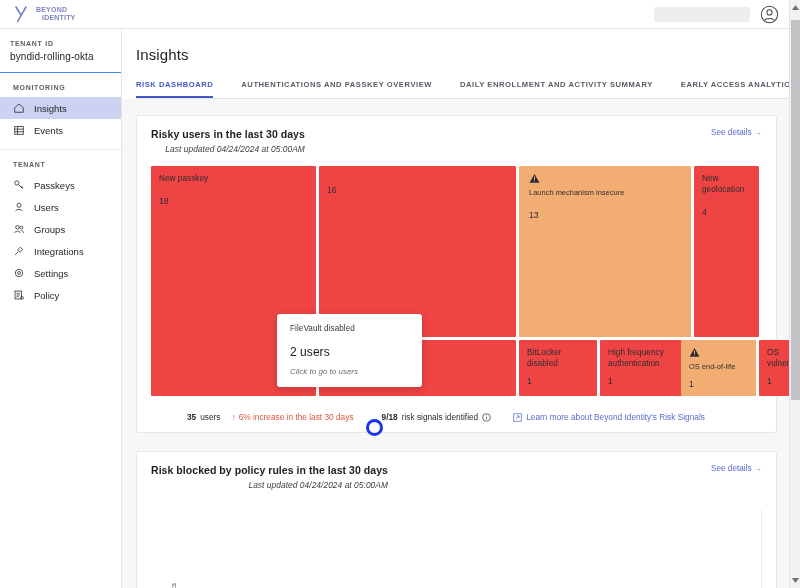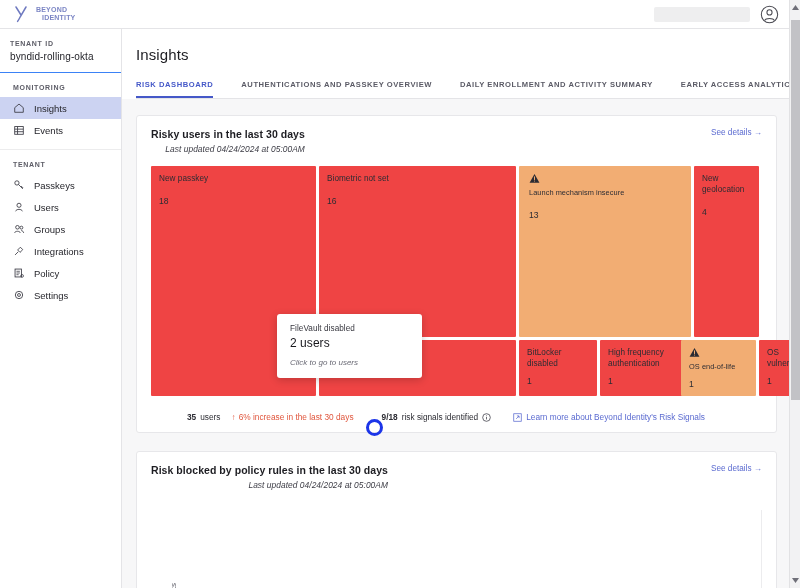--- a/index.html
+++ b/index.html
@@ -104,21 +104,21 @@
   .tile-value { font-size: 8.6px; color: #2c2c33; margin-top: 12px; letter-spacing: .05px; }
   .tile.small .tile-value { margin-top: 7px; }
   .warn-ico { display: block; width: 11px; height: 11px; margin-bottom: 3px; }
 
   .tooltip {
     position: absolute; background: #ffffff; border-radius: 3px;
     box-shadow: 0 2px 9px rgba(0,0,0,.20);
     padding: 10px 13px 11px; width: 145px; z-index: 20;
   }
   .tt-title { font-size: 8.2px; color: #37373f; letter-spacing: .05px; }
-  .tt-value { font-size: 12px; color: #17171c; margin-top: 3px; letter-spacing: .05px; }
+  .tt-value { font-size: 12px; color: #17171c; margin-top: 12px; letter-spacing: .05px; }
   .tt-hint { font-size: 8px; font-style: italic; color: #6b6b76; margin-top: 8px; }
 
   
   .legend {
     display: flex; align-items: center; gap: 0; margin-top: 10px; padding-left: 36px;
     position: relative;
   }
   .lg-item { display: flex; align-items: center; gap: 4px; font-size: 8.3px; color: #2c2c33; }
   .lg-strong { font-weight: 700; }
   .lg-users { margin-right: 11px; }
@@ -224,32 +224,32 @@
       <span>Groups</span>
     </div>
     <div class="nav-item">
       <svg class="ico" viewBox="0 0 14 14">
         <path d="M2.4 11.6 L6 8 M8.6 2.6 L11.4 5.4 L8.2 8.6 L5.4 5.8 Z" fill="none" stroke="#3a3a44" stroke-width="1"></path>
       </svg>
       <span>Integrations</span>
     </div>
     <div class="nav-item">
       <svg class="ico" viewBox="0 0 14 14">
+        <circle cx="7" cy="7" r="4.3" fill="none" stroke="#3a3a44" stroke-width="1"></circle>
+        <circle cx="7" cy="7" r="1.7" fill="none" stroke="#3a3a44" stroke-width="1"></circle>
+      </svg>
+      <span>Settings</span>
+    </div>
+    <div class="nav-item">
+      <svg class="ico" viewBox="0 0 14 14">
         <rect x="2.4" y="2.4" width="7.4" height="9.2" fill="none" stroke="#3a3a44" stroke-width="1"></rect>
         <path d="M4 5 H8 M4 7 H8 M4 9 H6.6" stroke="#3a3a44" stroke-width=".9"></path>
         <circle cx="10.6" cy="10.4" r="1.6" fill="none" stroke="#3a3a44" stroke-width=".9"></circle>
       </svg>
       <span>Policy</span>
-    </div>
-    <div class="nav-item">
-      <svg class="ico" viewBox="0 0 14 14">
-        <circle cx="7" cy="7" r="4.3" fill="none" stroke="#3a3a44" stroke-width="1"></circle>
-        <circle cx="7" cy="7" r="1.7" fill="none" stroke="#3a3a44" stroke-width="1"></circle>
-      </svg>
-      <span>Settings</span>
     </div>
   </div>
 
   <div class="main">
 
     <div class="page-head">
       <div class="page-title">Insights</div>
       <div class="tabs">
         <div class="tab active">RISK DASHBOARD</div>
         <div class="tab">AUTHENTICATIONS AND PASSKEY OVERVIEW</div>
@@ -270,21 +270,20 @@
         </div>
 
         <div class="treemap">
 
           <div class="tile" style="left:0; top:0; width:165px; height:230px;">
             <div class="tile-label">New passkey</div>
             <div class="tile-value">18</div>
           </div>
 
           <div class="tile" style="left:168px; top:0; width:197px; height:171px;">
-            <div class="tile-label">Biometric not set</div>
             <div class="tile-value">16</div>
           </div>
 
           <div class="tile dark" style="left:368px; top:0; width:172px; height:171px;padding-left:10px;">
             <svg class="warn-ico" viewBox="0 0 12 12">
               <path d="M6 1.1 L11.4 10.6 H0.6 Z" fill="#2b2b33"></path>
               <path d="M6 4.1 V7.1" stroke="#f2ad73" stroke-width="1.1" stroke-linecap="round"></path>
               <circle cx="6" cy="8.7" r=".65" fill="#f2ad73"></circle>
             </svg>
             <div class="tile-label">Launch mechanism insecure</div>

